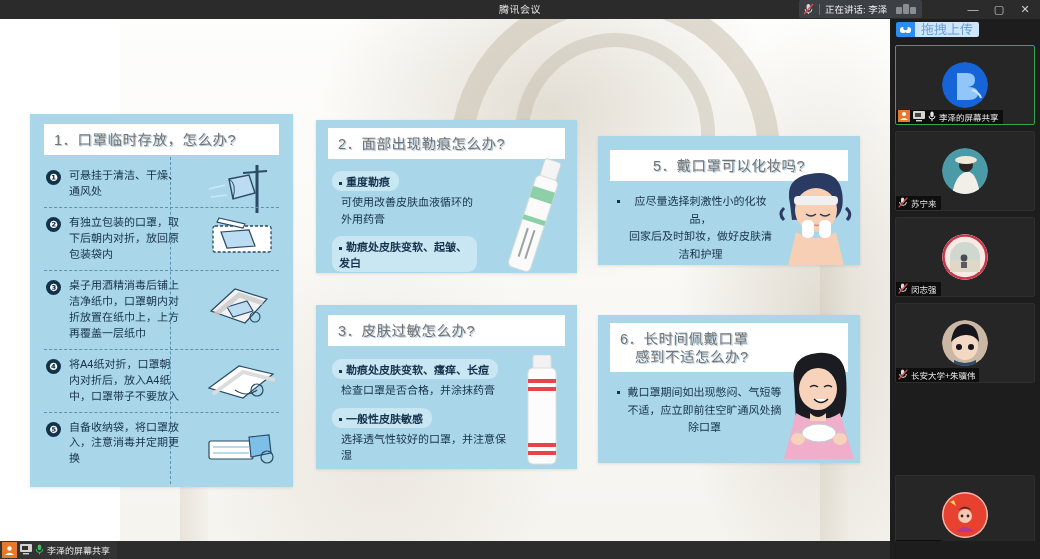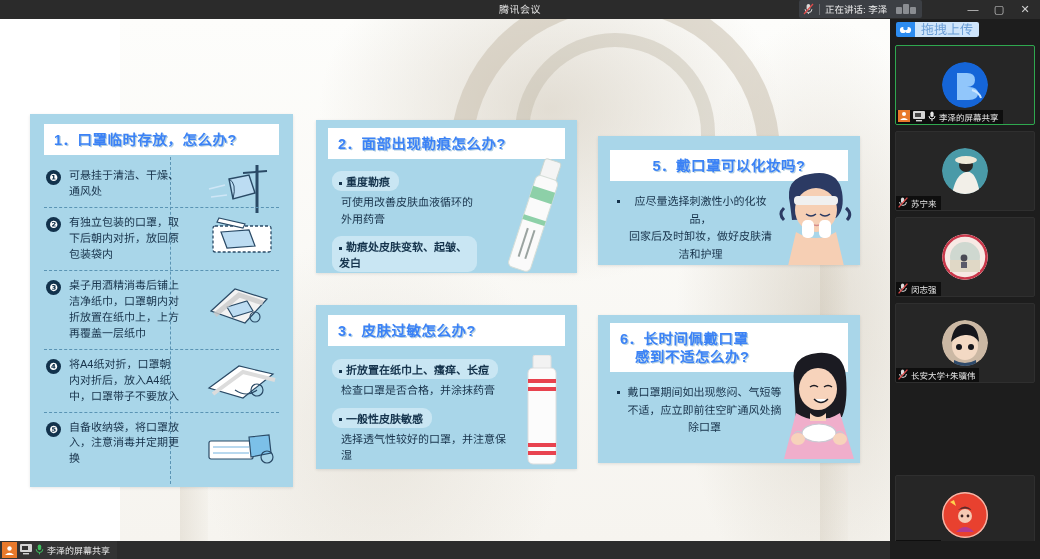--- a/index.html
+++ b/index.html
@@ -93,21 +93,21 @@
     box-shadow: 0 1px 3px rgba(0,0,0,.10);
     overflow: hidden;
   }
   .card-header {
     position: relative;
     background: #ffffff;
     margin: 10px 14px 0 14px;
     padding: 7px 10px 6px 10px;
   }
   .card-title {
-    font-size: 14.5px; font-weight: bold; color: #3b82f6;
+    font-size: 14.5px; font-weight: normal; color: #737373;
     letter-spacing: .5px; line-height: 1.25;
     text-shadow: 1.2px 1.2px 0 rgba(120,170,200,.55);
     white-space: pre-line;
   }
   .card-body { position: relative; padding: 10px 14px 12px 14px; }
 
   
   .num-row {
     position: relative; display: flex; align-items: flex-start;
     gap: 8px; padding: 7px 0 7px 2px; min-height: 46px;
@@ -376,21 +376,21 @@
         </span>
       </div>
 
       <div class="card" style="left:316px; top:286px; width:261px; height:164px;">
         <div class="card-header" style="margin:10px 12px 0 12px;">
           <div class="card-title">3．皮肤过敏怎么办?</div>
         </div>
         <div class="card-body" style="padding:13px 64px 10px 16px;">
           <div class="bul-item">
             <span class="bul-head">
-              <span class="bul-dot"></span><span>折放置在纸巾上、瘙痒、长痘</span>
+              <span class="bul-dot"></span><span>勒痕处皮肤变软、瘙痒、长痘</span>
             </span>
             <div class="bul-sub">检查口罩是否合格，并涂抹药膏</div>
           </div>
           <div class="bul-item">
             <span class="bul-head">
               <span class="bul-dot"></span><span>一般性皮肤敏感</span>
             </span>
             <div class="bul-sub">选择透气性较好的口罩，并注意保湿</div>
           </div>
         </div>

